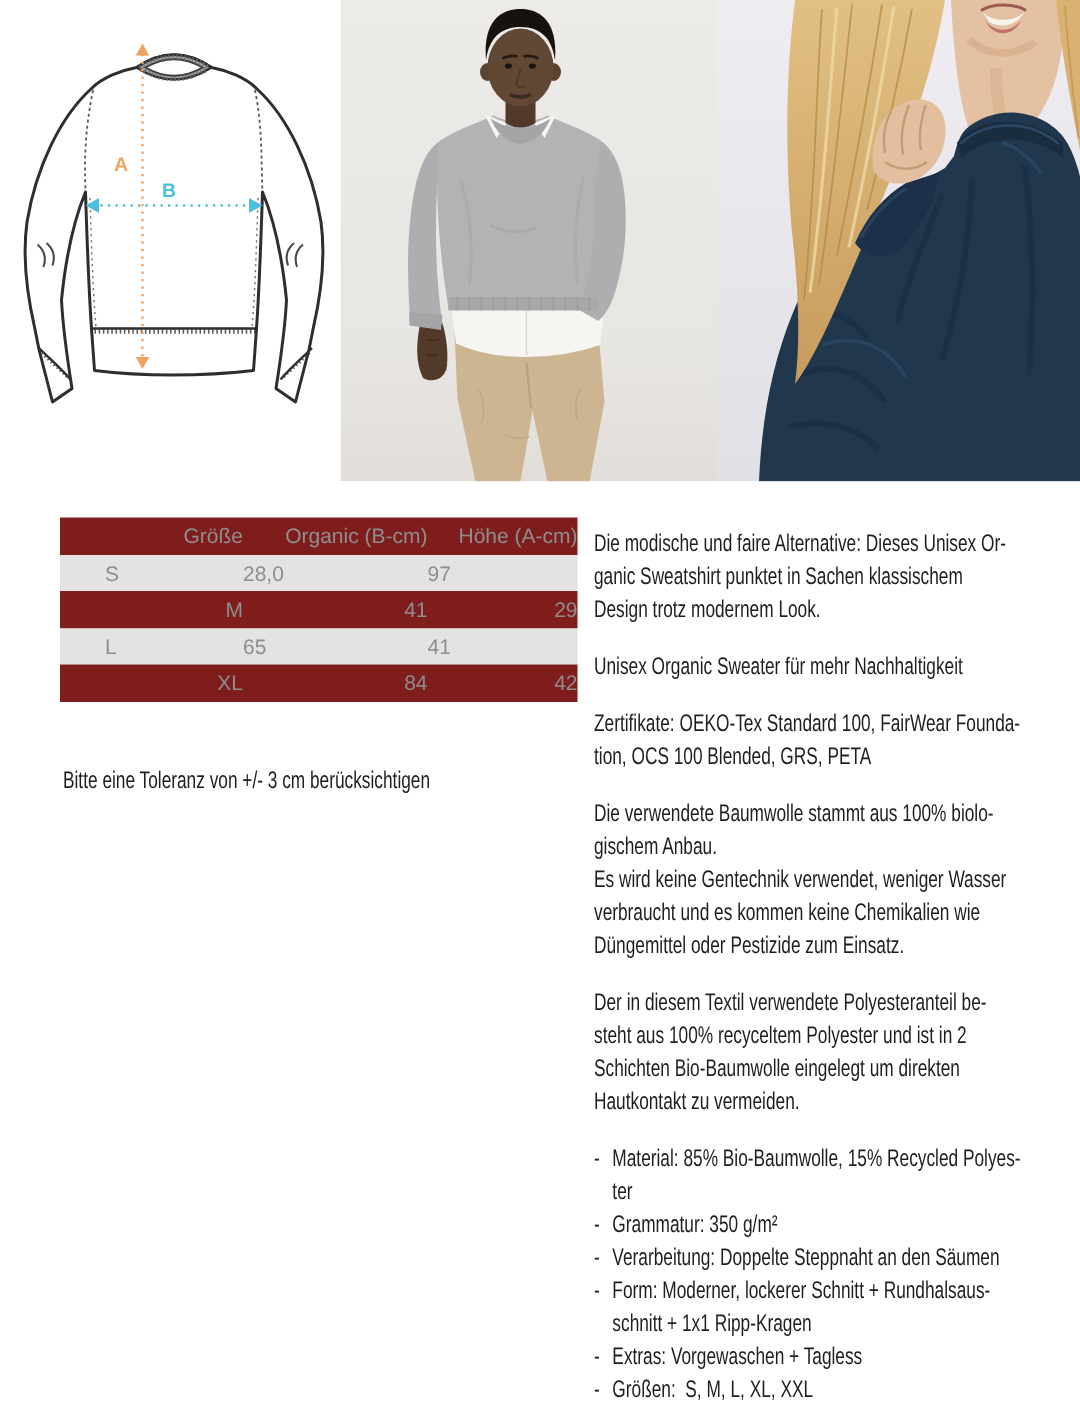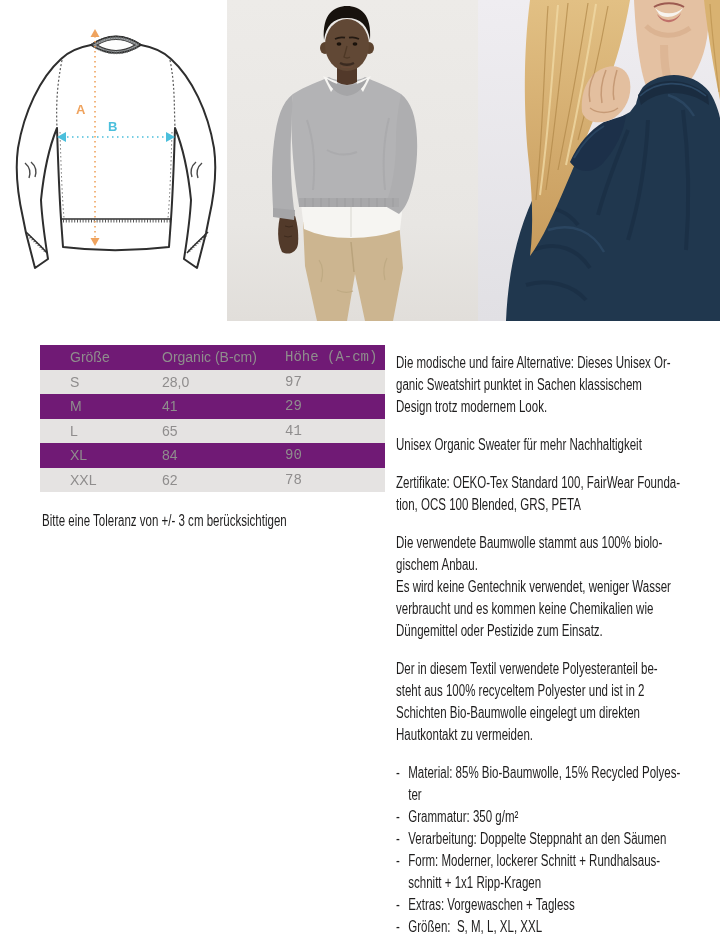--- a/index.html
+++ b/index.html
@@ -11,25 +11,25 @@
   .hero{position:absolute;left:0;top:0;width:720px;height:321px;display:flex;}
   .panel{height:321px;overflow:hidden;position:relative;flex:none;}
   .panel svg{display:block;width:100%;height:100%;}
   .panel-sketch{width:227px;background:#ffffff;}
   .panel-man{width:251px;}
   .panel-woman{width:242px;}
 
   
   .size-table{position:absolute;left:40px;top:345px;width:345px;}
   .trow{display:flex;height:24.5px;align-items:center;font-size:14px;color:#8f8d8d;}
-  .row-light{background:#701a75;}
+  .row-light{background:#7f1d1d;text-align:right;}
   .row-dark{background:#e5e3e2;}
   .c1{width:122px;padding-left:30px;box-sizing:border-box;}
   .c2{width:123px;}
-  .c3{width:100px;font-family:Liberation Mono, monospace;}
+  .c3{width:100px;}
 
   .tolerance{
     position:absolute;left:42px;top:512px;
     font-size:16px;color:#1f1e1e;white-space:nowrap;
     transform:scaleX(0.72);transform-origin:left top;
   }
 
   
   .description{
     position:absolute;left:396px;top:346px;width:450px;
@@ -236,26 +236,21 @@
     <div class="c3">29</div>
   </div>
   <div class="trow row-dark">
     <div class="c1">L</div>
     <div class="c2">65</div>
     <div class="c3">41</div>
   </div>
   <div class="trow row-light">
     <div class="c1">XL</div>
     <div class="c2">84</div>
-    <div class="c3">90</div>
-  </div>
-  <div class="trow row-dark">
-    <div class="c1">XXL</div>
-    <div class="c2">62</div>
-    <div class="c3">78</div>
+    <div class="c3">42</div>
   </div>
 </div>
 
 <div class="tolerance">Bitte eine Toleranz von +/- 3 cm berücksichtigen</div>
 
 <div class="description">
   <p>Die modische und faire Alternative: Dieses Unisex Or-
 ganic Sweatshirt punktet in Sachen klassischem
 Design trotz modernem Look.</p>
   <p>Unisex Organic Sweater für mehr Nachhaltigkeit</p>

